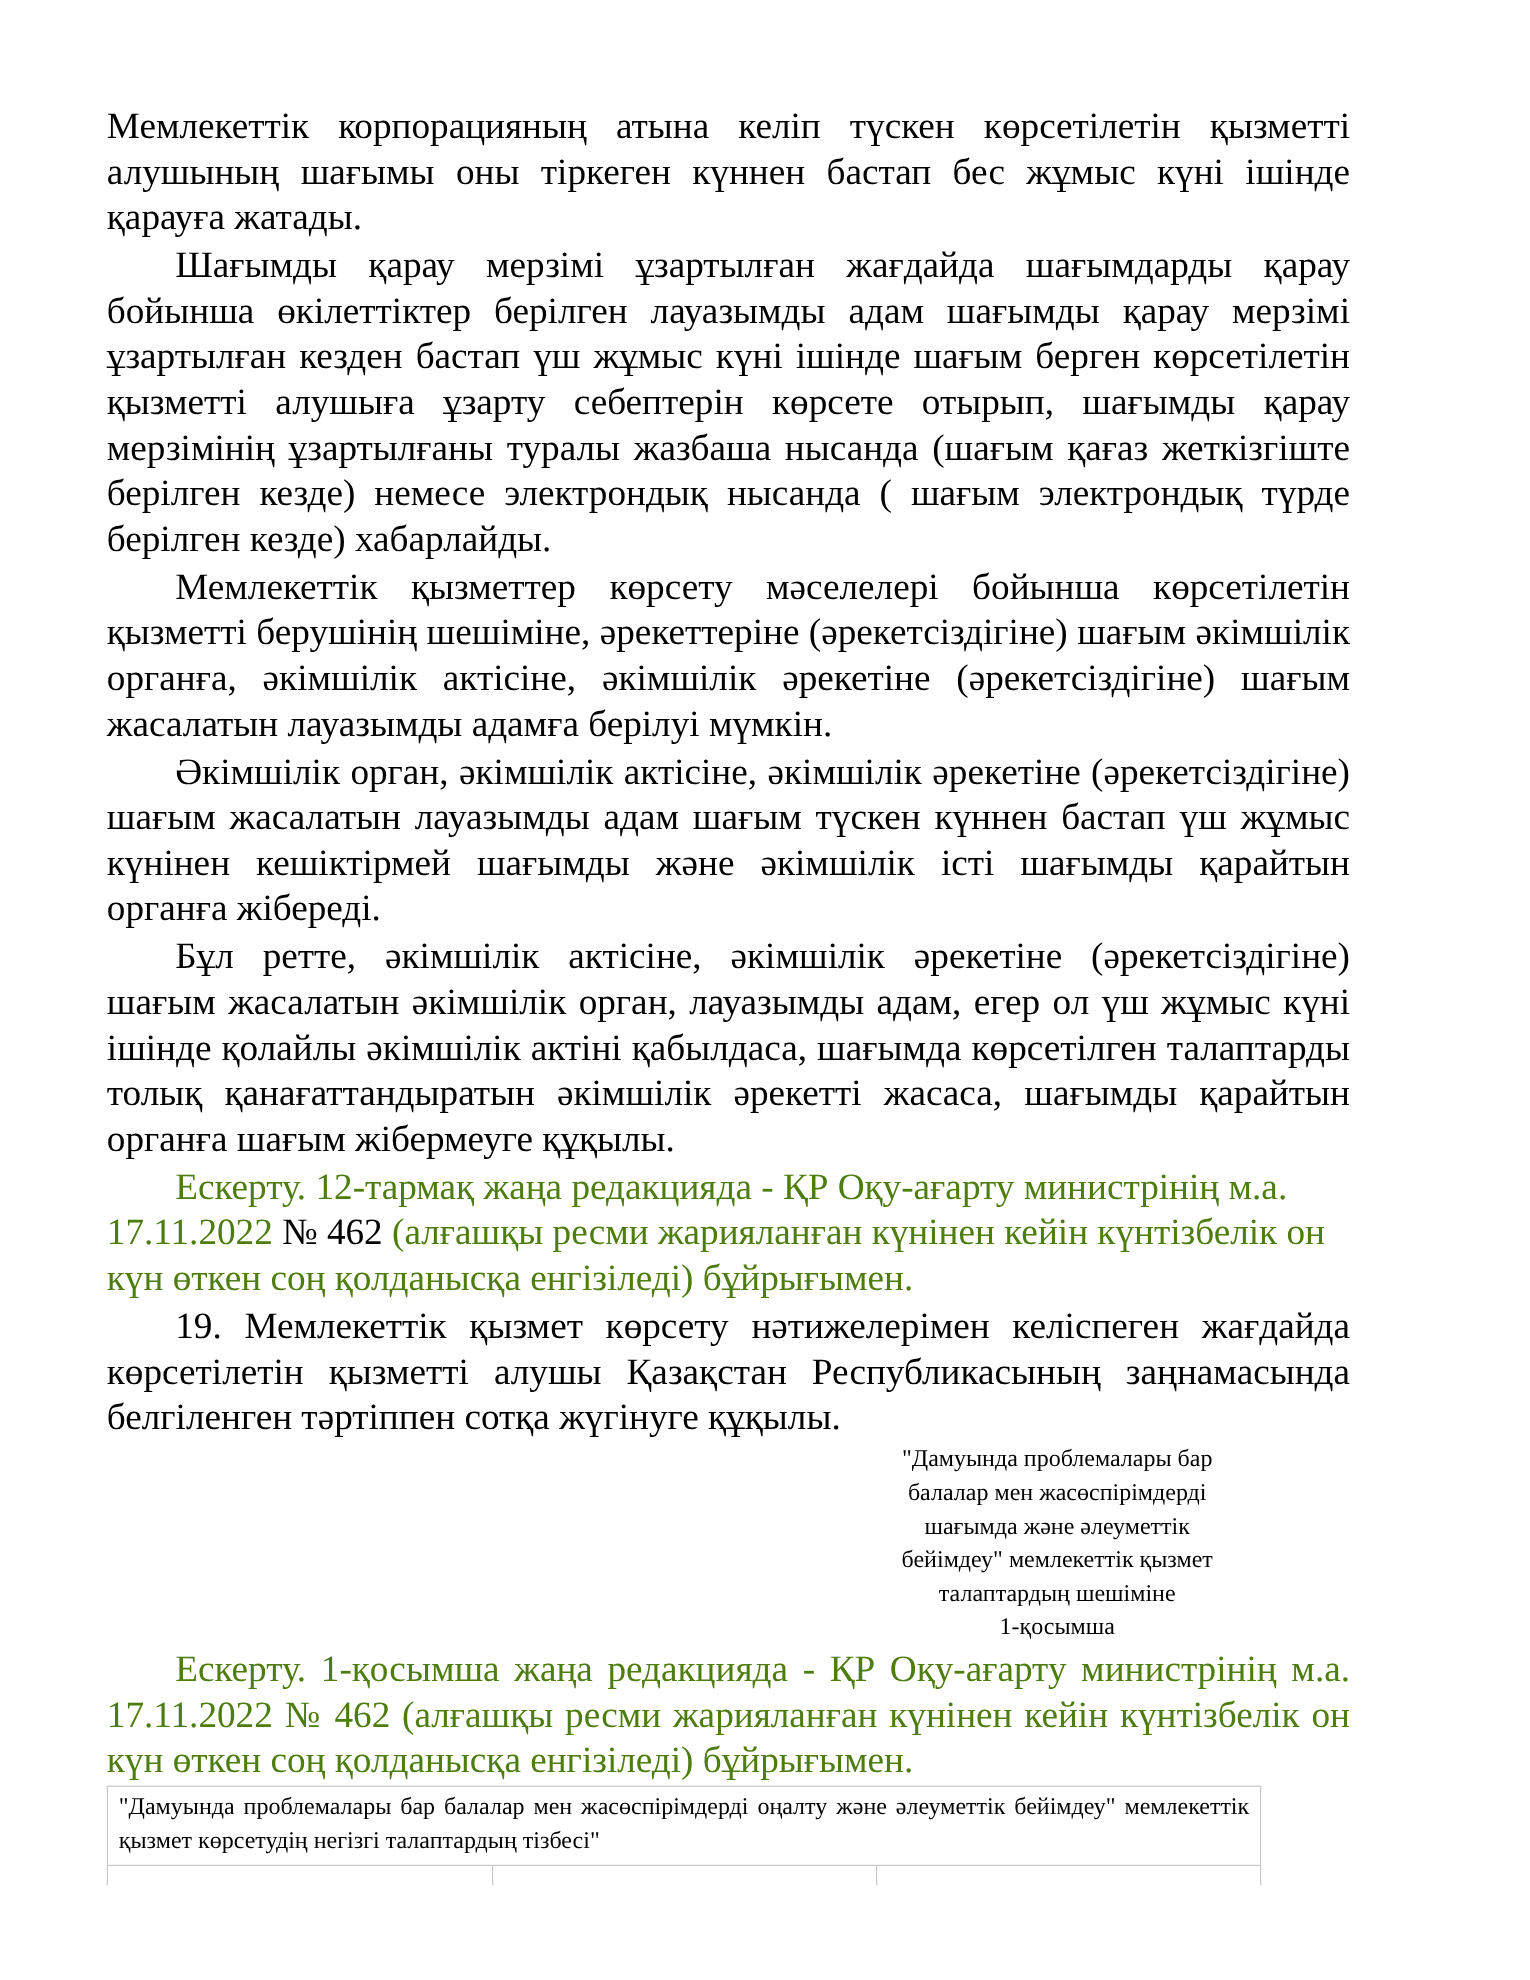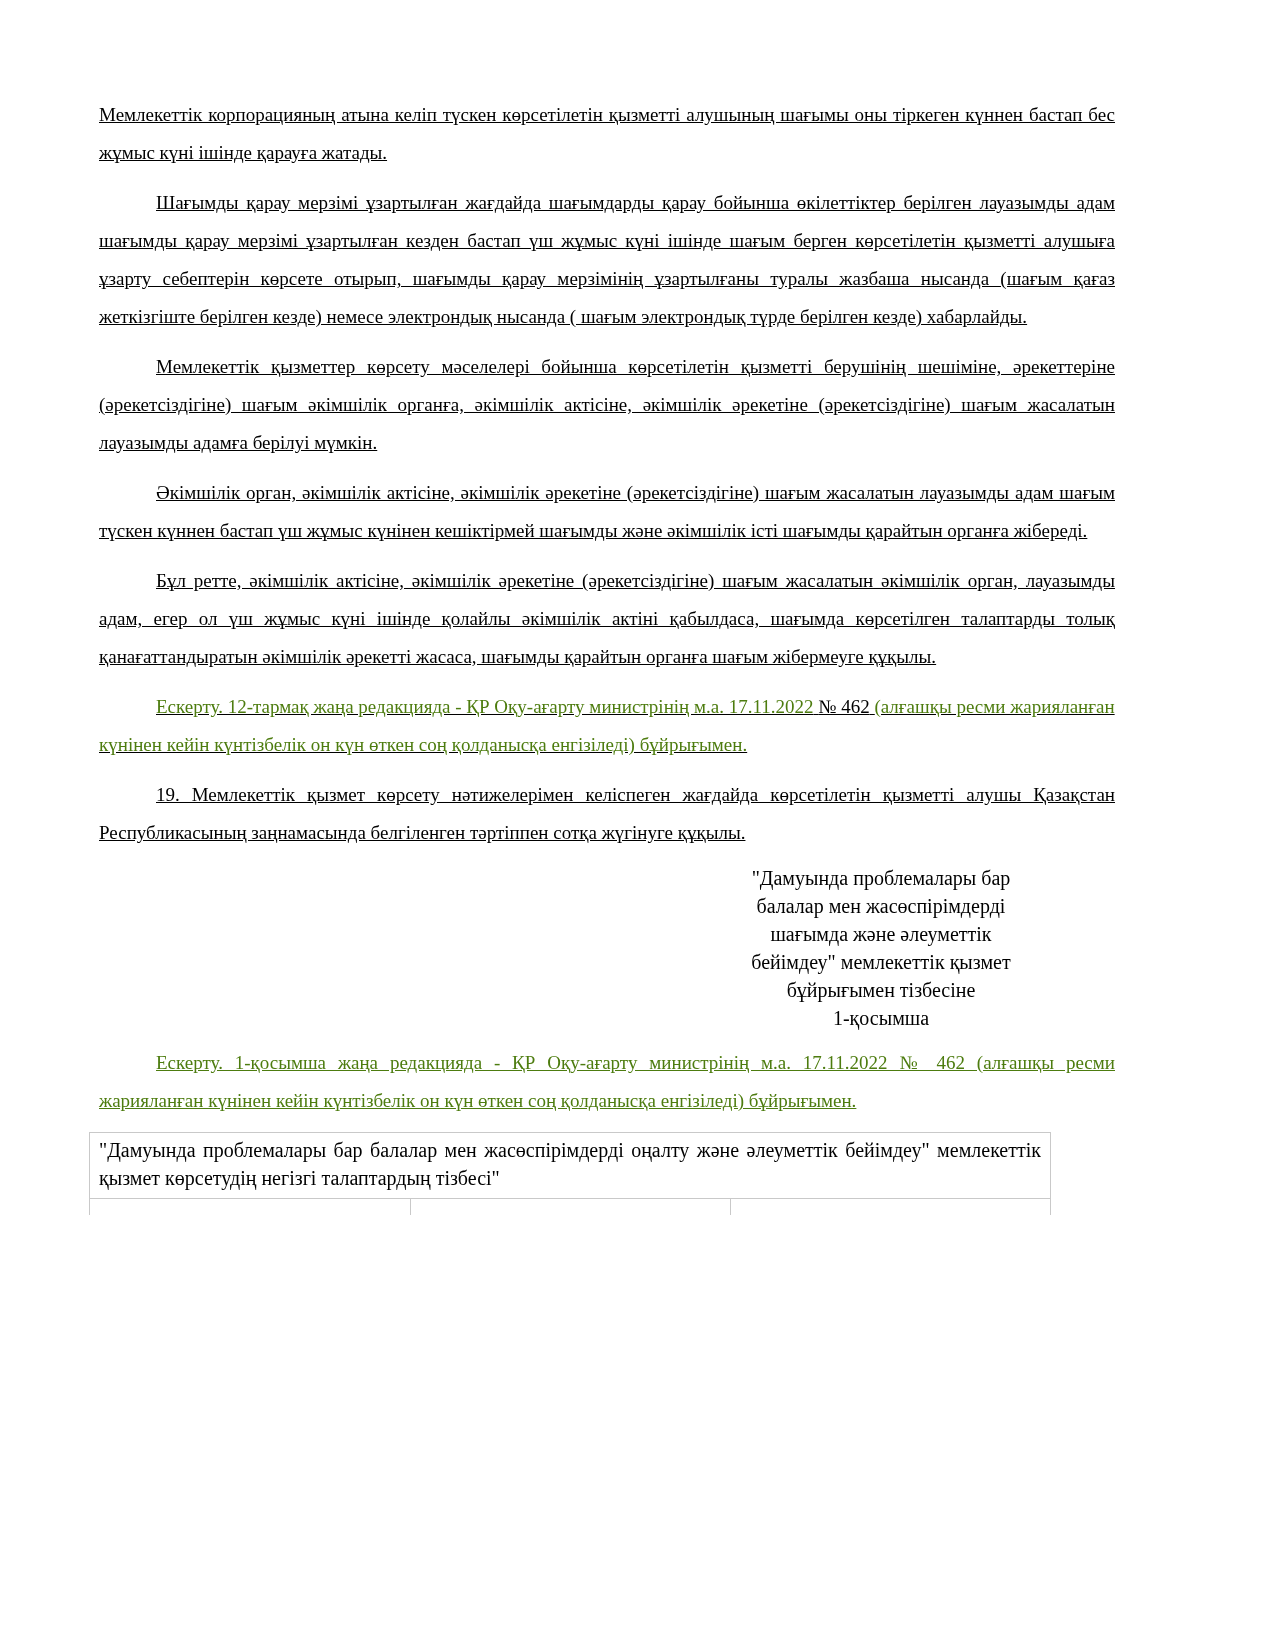--- a/index.html
+++ b/index.html
@@ -15,26 +15,25 @@
     color: #000000;
   }
   .page {
     box-sizing: border-box;
     width: 1275px;
     height: 1650px;
     padding: 84px 148px 0 87px;
     background: #ffffff;
   }
   .body-par {
-    margin: 12px;
-    font-size: 19px;
+    margin: 2px;
+    font-size: 31px;
     line-height: 38px;
     text-align: justify;
     text-justify: inter-word;
-    text-decoration: underline;
   }
   .body-par.indent {
     text-indent: 57px;
   }
   .note-red {
     color: #4d7c0f;
   }
   .black-seg {
     color: #000000;
   }
@@ -88,21 +87,21 @@
 
   <p class="body-par indent" style="text-align:left;"><span class="note-red">Ескерту. 12-тармақ жаңа редакцияда - ҚР Оқу-ағарту министрінің м.а. 17.11.2022</span> <span class="black-seg">№ 462</span> <span class="note-red">(алғашқы ресми жарияланған күнінен кейін күнтізбелік он күн өткен соң қолданысқа енгізіледі) бұйрығымен.</span></p>
 
   <p class="body-par indent">19. Мемлекеттік қызмет көрсету нәтижелерімен келіспеген жағдайда көрсетілетін қызметті алушы Қазақстан Республикасының заңнамасында белгіленген тәртіппен сотқа жүгінуге құқылы.</p>
 
   <div class="appendix-block">
     <div class="appendix-line">"Дамуында проблемалары бар</div>
     <div class="appendix-line">балалар мен жасөспірімдерді</div>
     <div class="appendix-line">шағымда және әлеуметтік</div>
     <div class="appendix-line">бейімдеу" мемлекеттік қызмет</div>
-    <div class="appendix-line">бұйрығымен тізбесіне</div>
+    <div class="appendix-line">талаптардың шешіміне</div>
     <div class="appendix-line">1-қосымша</div>
   </div>
 
   <p class="body-par indent note-red">Ескерту. 1-қосымша жаңа редакцияда - ҚР Оқу-ағарту министрінің м.а. 17.11.2022 № 462 (алғашқы ресми жарияланған күнінен кейін күнтізбелік он күн өткен соң қолданысқа енгізіледі) бұйрығымен.</p>
 
   <div class="doc-table">
     <div class="tbl-header">"Дамуында проблемалары бар балалар мен жасөспірімдерді оңалту және әлеуметтік бейімдеу" мемлекеттік қызмет көрсетудің негізгі талаптардың тізбесі"</div>
     <div class="tbl-row">
       <div class="tbl-cell"></div>
       <div class="tbl-cell"></div>

